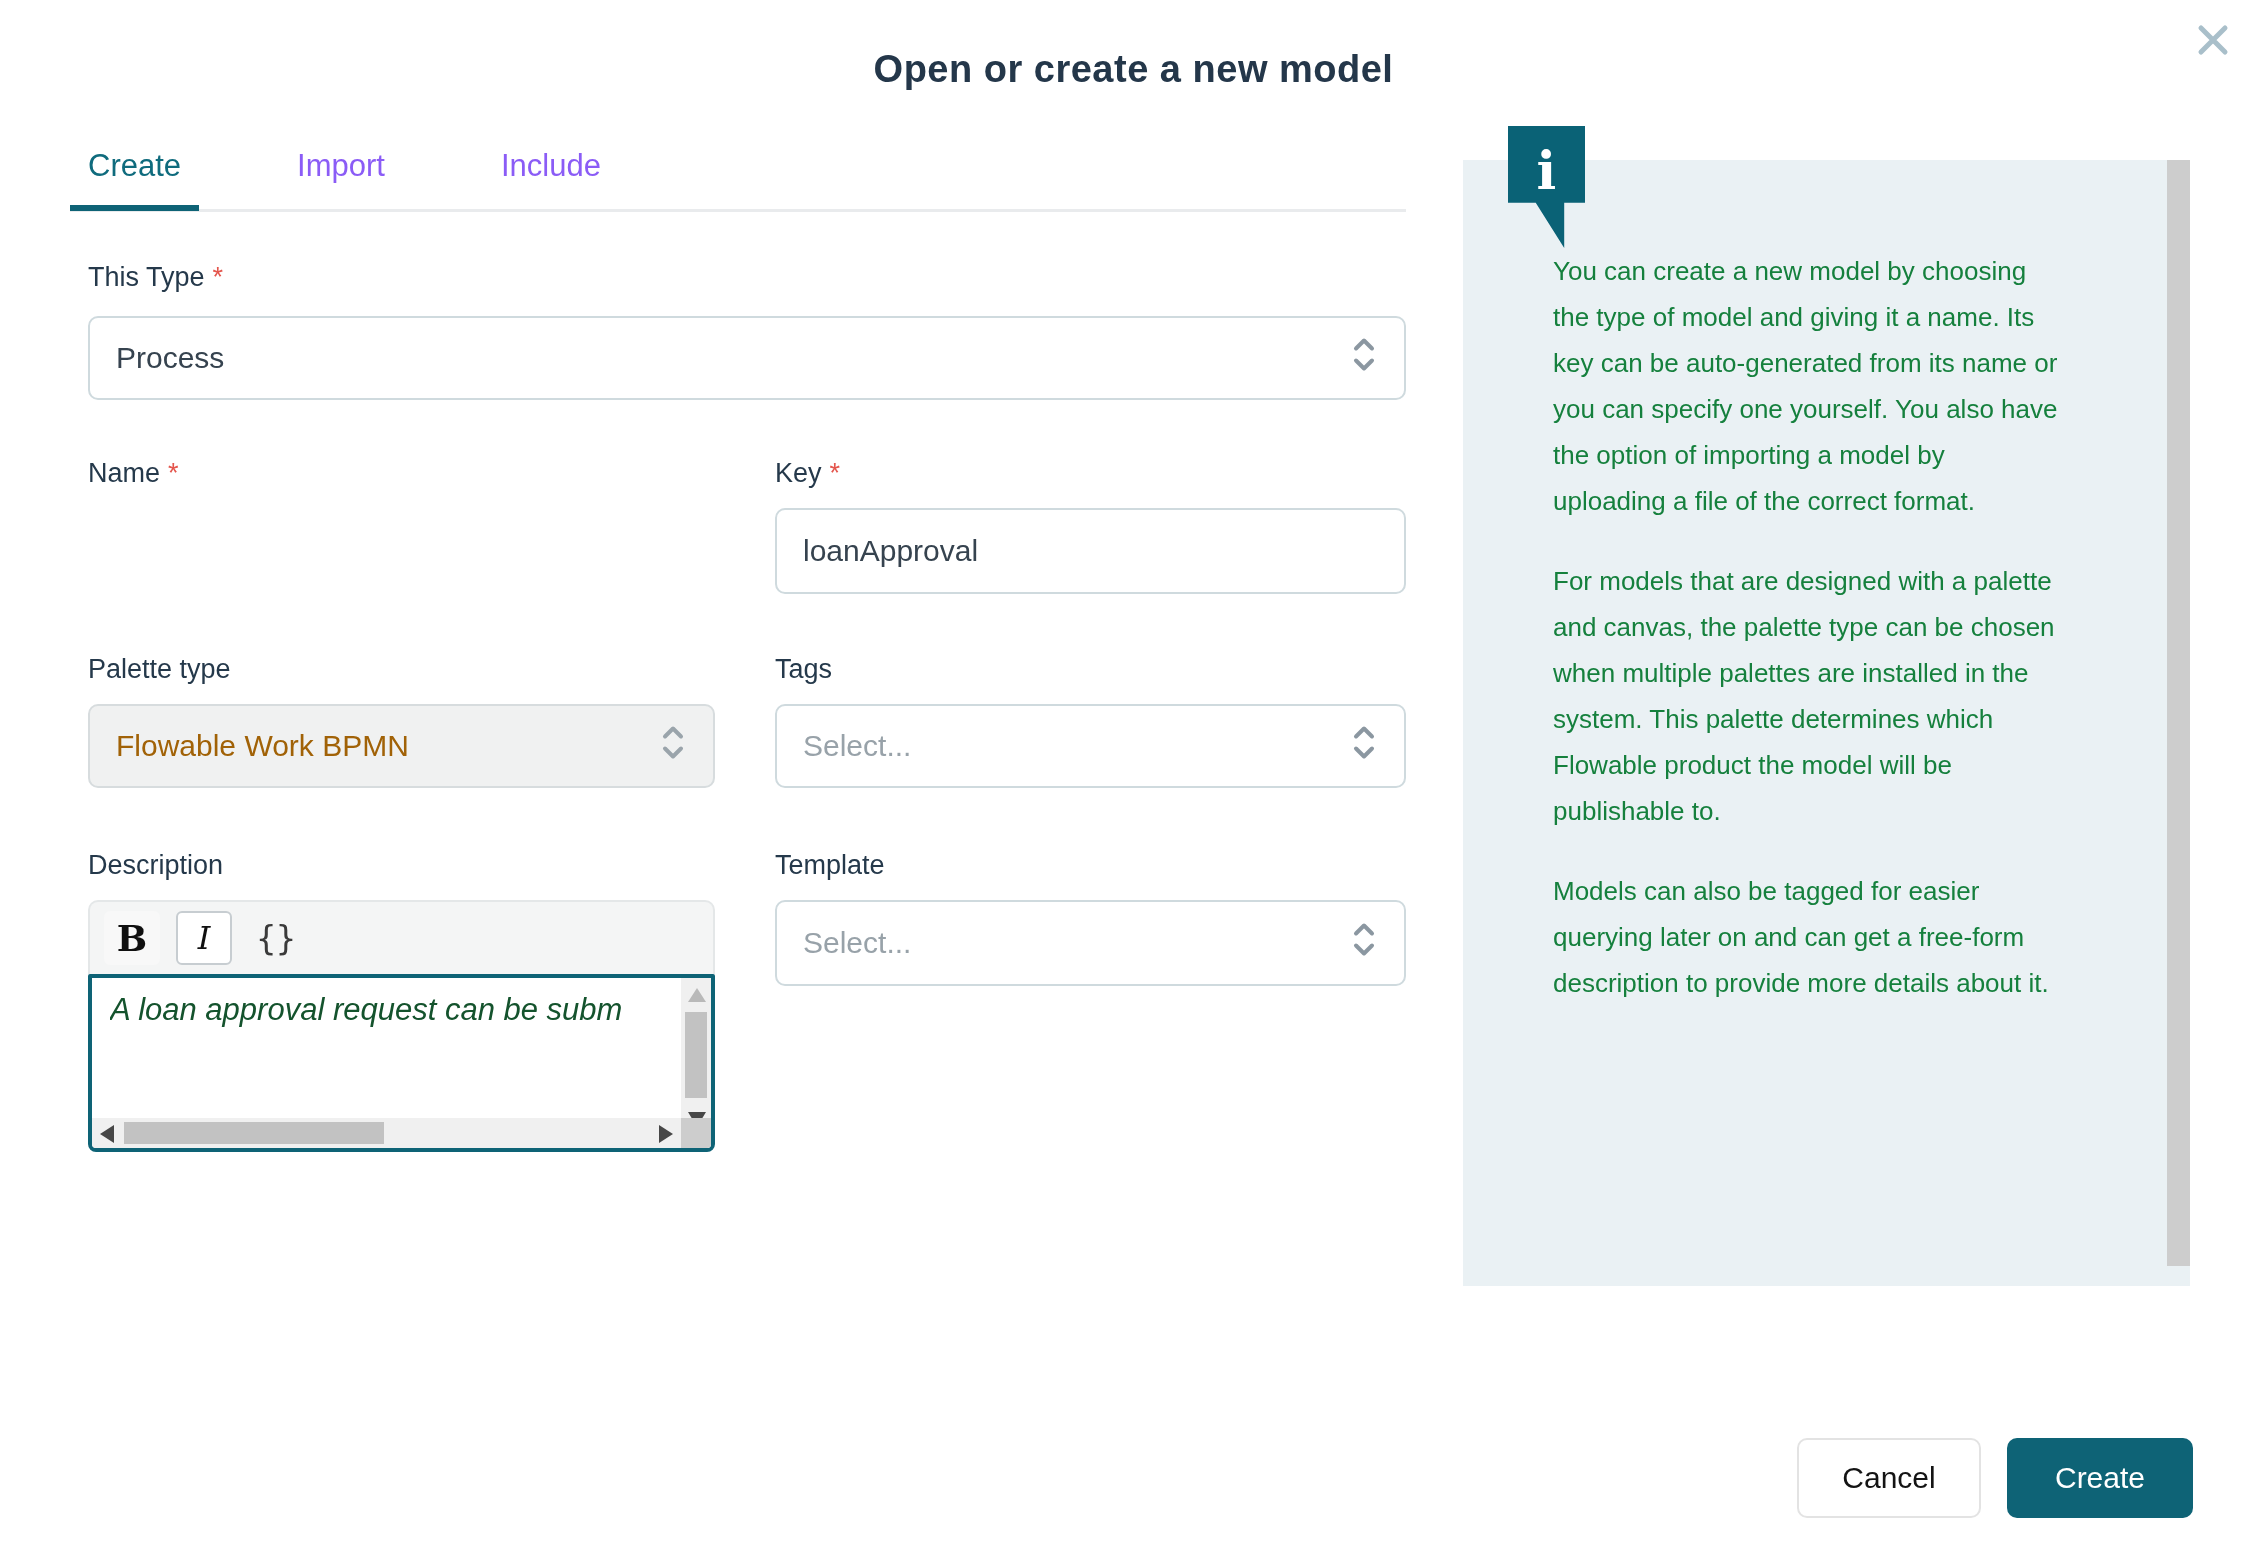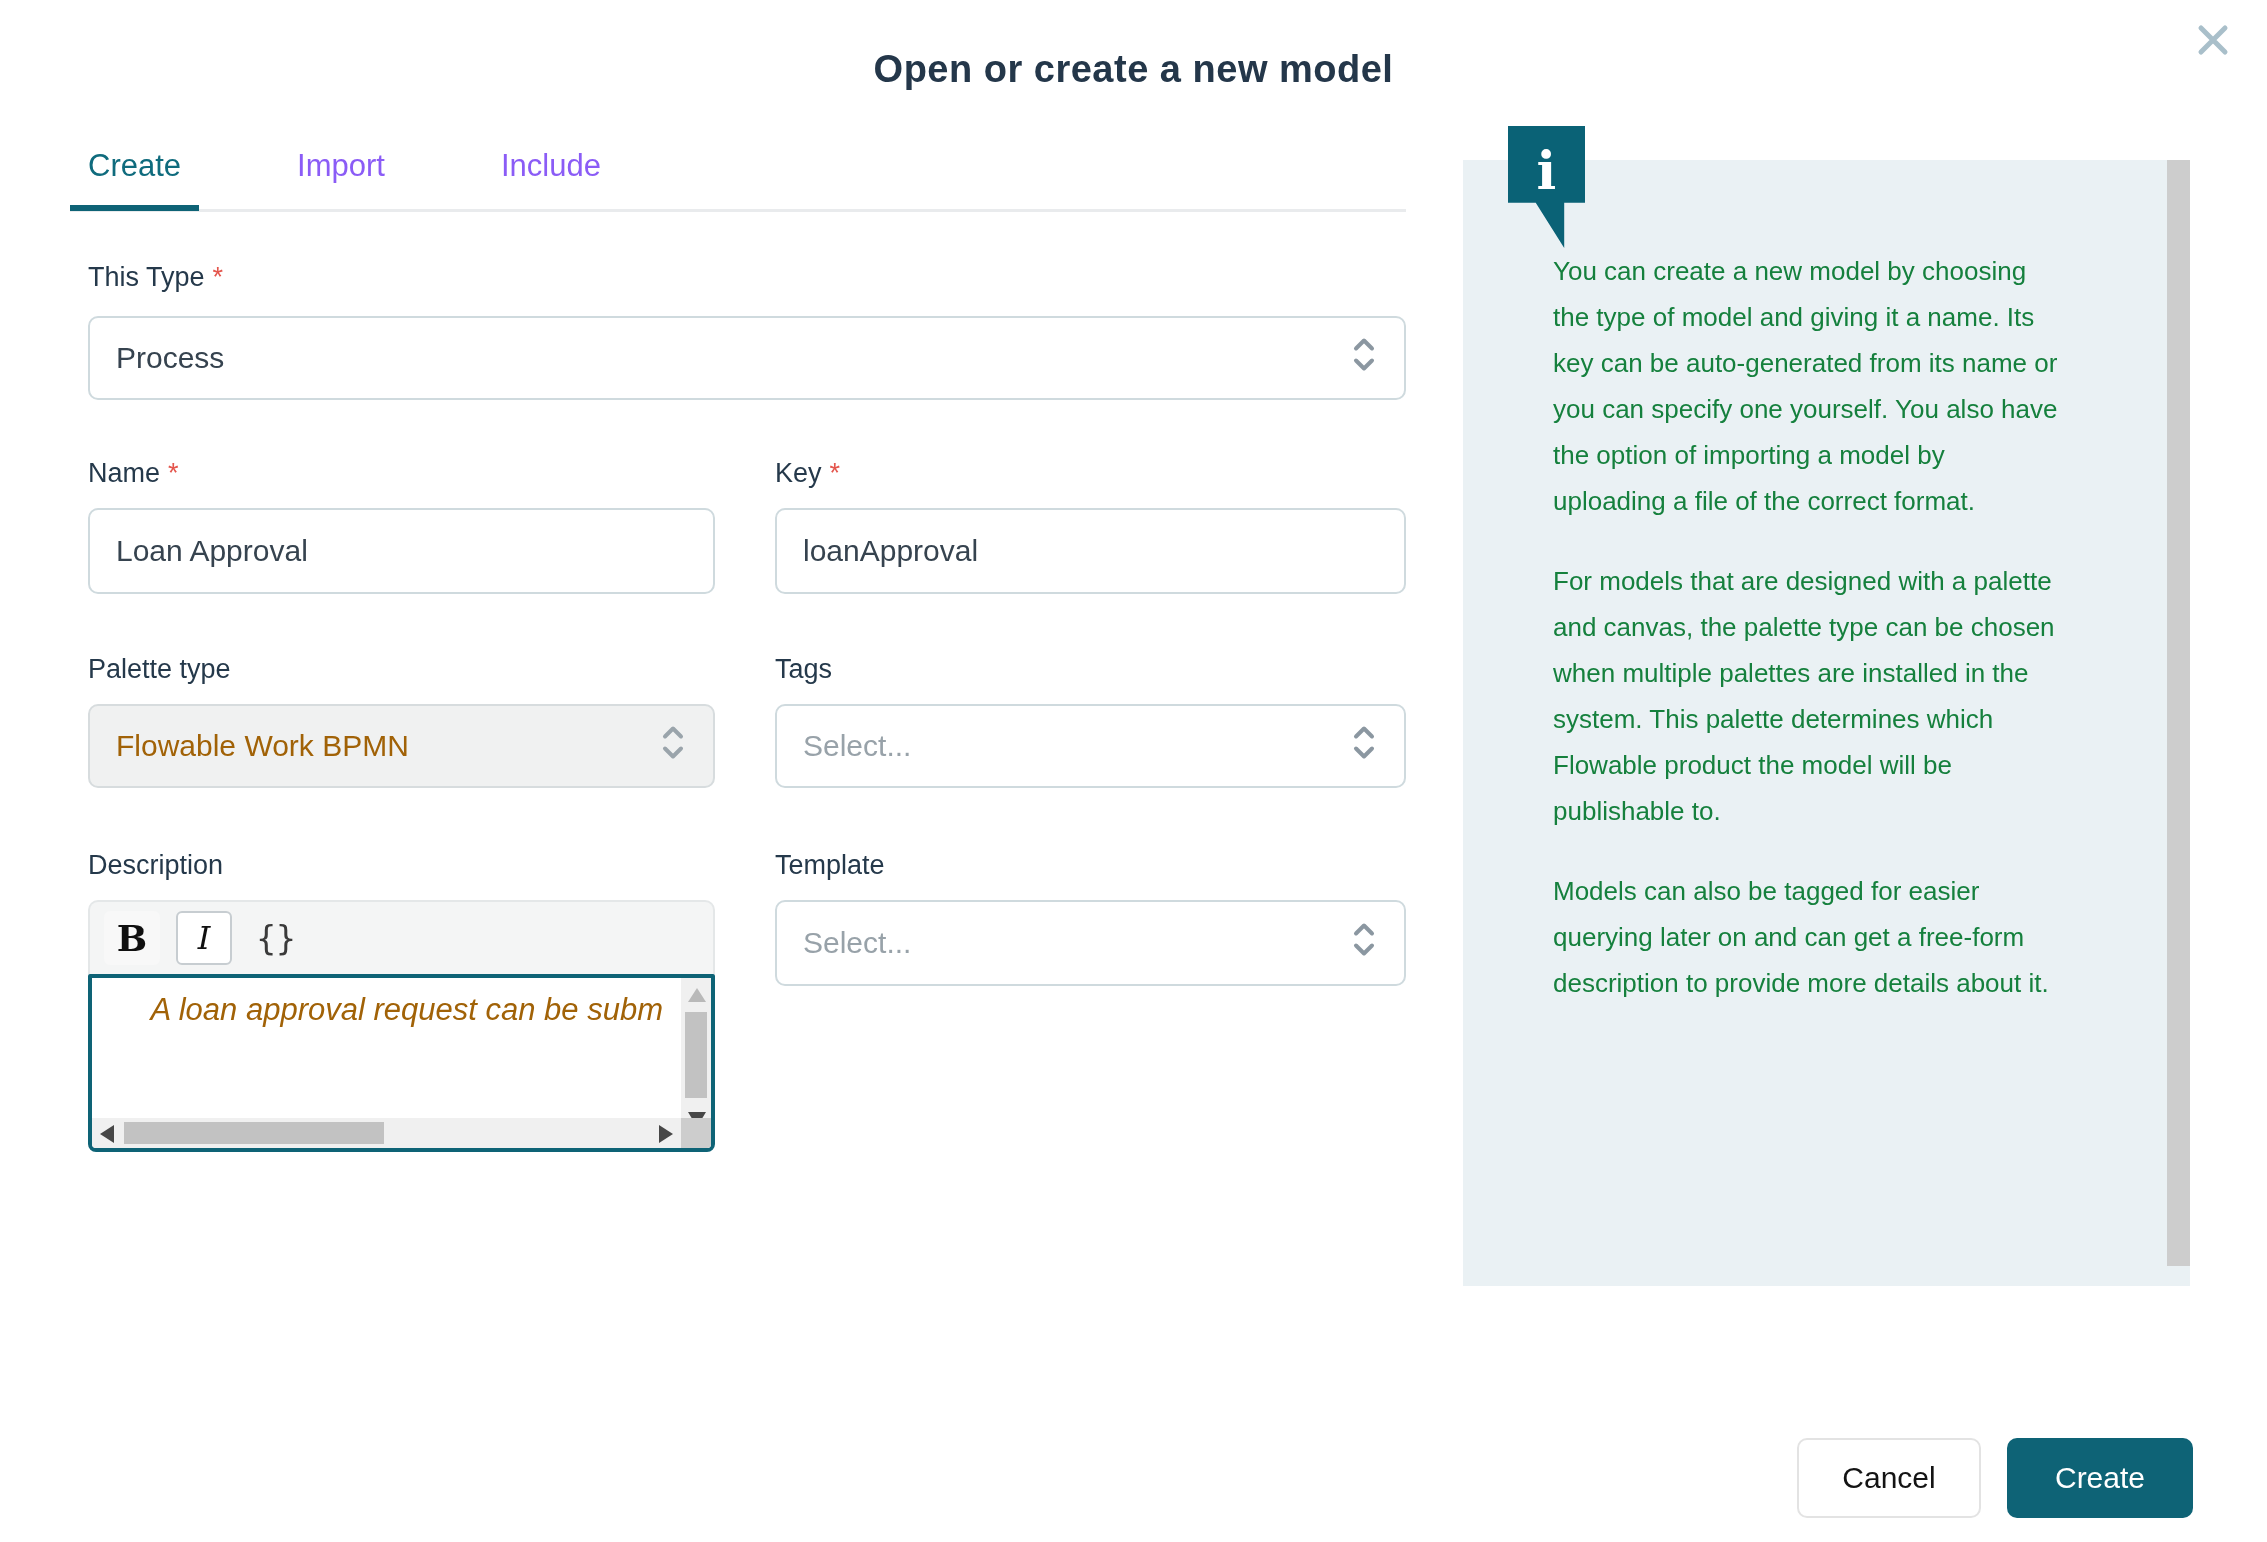--- a/index.html
+++ b/index.html
@@ -41,21 +41,21 @@
   .tb-btn { width:56px; height:54px; display:flex; align-items:center; justify-content:center;
             border-radius:6px; cursor:pointer; }
   .tb-bold { font-family:"DejaVu Serif", serif; font-weight:700; font-size:36px; color:#101010; background:#f8f8f8; }
   .tb-italic { font-family:"DejaVu Serif", serif; font-style:italic; font-size:32px; color:#101010;
                background:#ffffff; border:2px solid #c7cdd1; }
   .tb-braces { font-family:"DejaVu Sans Mono", monospace; font-size:33px; color:#3a3a3a; }
 
   .desc-box { position:absolute; left:88px; top:974px; width:627px; height:178px; background:#ffffff;
               border:4px solid #0e6376; border-radius:2px 2px 8px 8px; overflow:hidden; }
   .desc-text { position:absolute; left:18px; top:14px; right:48px; font-size:31px; font-style:italic;
-               color:#a16207; white-space:nowrap; overflow:hidden;text-align:right; }
+               color:#14532d; white-space:nowrap; overflow:hidden; }
 
   
   .vscroll { position:absolute; top:0; right:0; bottom:0; width:30px; background:#f0f0f0; cursor:pointer; }
   .vthumb { position:absolute; left:4px; top:34px; width:22px; height:86px; background:#c2c2c2; }
   .arr { width:0; height:0; position:absolute; }
   .arr-up { left:7px; top:10px; border-left:9px solid transparent; border-right:9px solid transparent;
             border-bottom:14px solid #b9b9b9; }
   .arr-down { left:7px; top:134px; border-left:9px solid transparent; border-right:9px solid transparent;
               border-top:15px solid #474747; }
   .hscroll { position:absolute; left:0; right:30px; bottom:0; height:30px; background:#f0f0f0; cursor:pointer; }
@@ -113,23 +113,20 @@
       <svg width="24" height="40" viewBox="0 0 24 40">
           <path d="M4 14 L12 6 L20 14" fill="none" stroke="#8b97a1" stroke-width="4" stroke-linecap="round" stroke-linejoin="round"></path>
           <path d="M4 26 L12 34 L20 26" fill="none" stroke="#8b97a1" stroke-width="4" stroke-linecap="round" stroke-linejoin="round"></path>
         </svg>
     </span>
   </div>
 
   <div class="field-label" style="left:88px; top:458px;">
     <span>Name</span><span class="req">*</span>
   </div>
-  <div class="control" style="left:88px; top:508px; width:627px; height:86px;">
-    <span>Loan Approval</span>
-  </div>
 
   <div class="field-label" style="left:775px; top:458px;">
     <span>Key</span><span class="req">*</span>
   </div>
   <div class="control" style="left:775px; top:508px; width:631px; height:86px;">
     <span>loanApproval</span>
   </div>
 
   <div class="field-label" style="left:88px; top:654px;">
     <span>Palette type</span>

